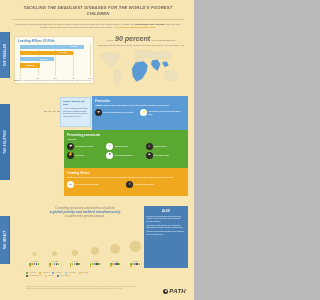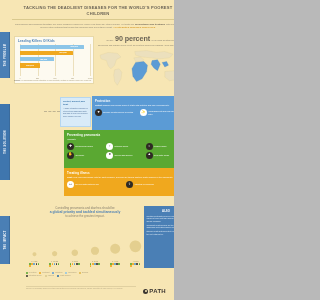--- a/index.html
+++ b/index.html
@@ -1,19 +1,20 @@
 <!DOCTYPE html>
 <html><head>
 <meta charset="utf-8">
 <style>
   html,body{margin:0;padding:0;background:#b9b9b9;}
   body{font-family:"Liberation Sans",sans-serif;}
   #page{
-    position:relative;width:174px;height:300px;overflow:hidden;
+    position:relative;width:194px;height:300px;overflow:hidden;
     background:#f7e6b4;
+    font-style:italic;
   }
   
   .vtab{
     position:absolute;left:0;width:9px;
     background:#4a7fb5;border-right:1px solid #3b6b9c;
   }
   .vtab .vtxt{
     position:absolute;left:50%;top:50%;
     transform:translate(-50%,-50%) rotate(-90deg);
     transform-origin:center center;

